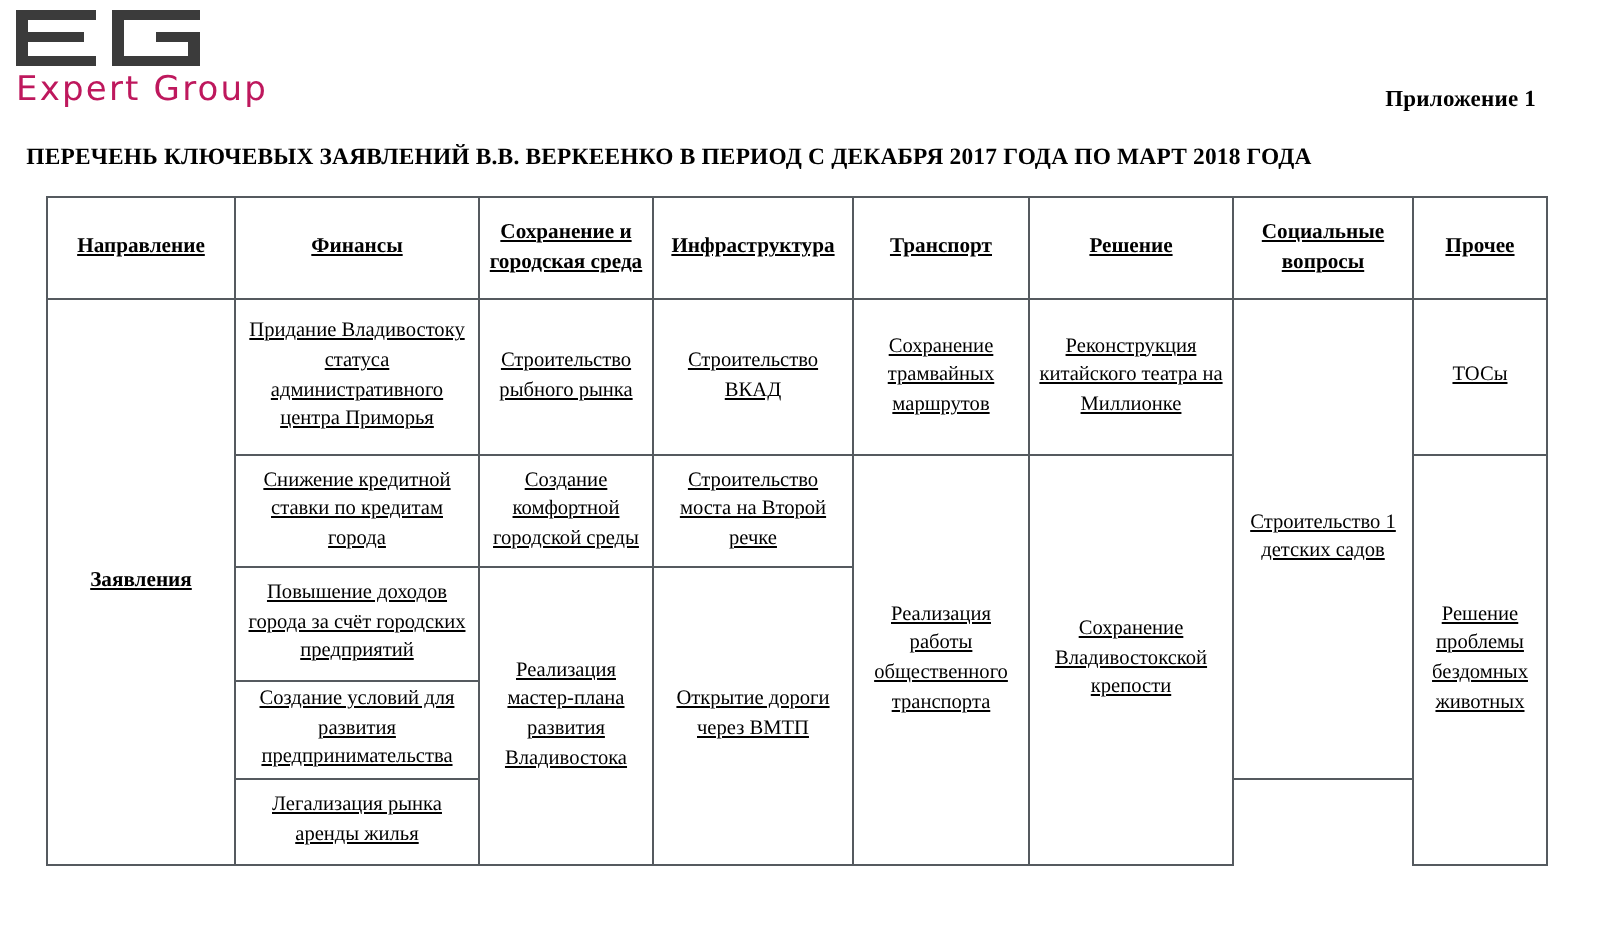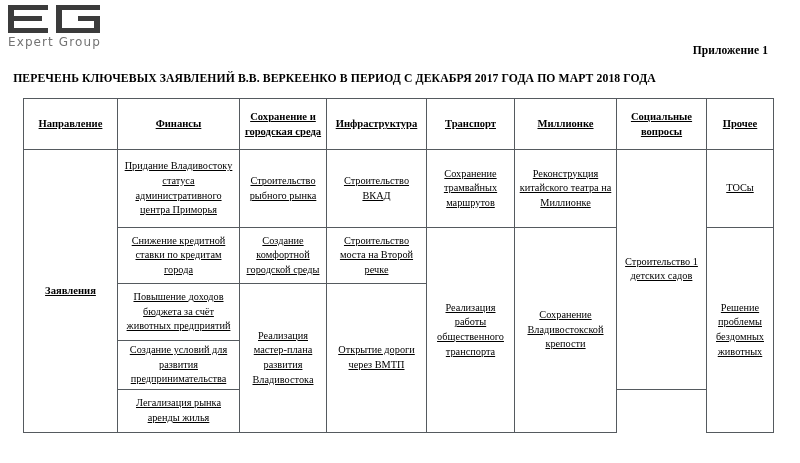--- a/index.html
+++ b/index.html
@@ -25,23 +25,23 @@
     height: 46px;
   }
   .logo-mark {
     width: 98px;
     height: 30px;
     position: relative;
   }
   .logo-mark svg { display: block; }
   .logo-word {
     font-family: "DejaVu Sans", sans-serif;
-    font-size: 12px;
+    font-size: 17px;
     letter-spacing: 1.1px;
-    color: #737373;
+    color: #be185d;
     margin-top: 1px;
     margin-left: 2px;
     white-space: nowrap;
     font-weight: 400;
   }
 
   
   .annex {
     position: absolute;
     right: 32px;
@@ -153,21 +153,21 @@
         <col class="c6">
         <col class="c7">
     </colgroup>
     <thead>
       <tr>
         <th>Направление</th>
         <th>Финансы</th>
         <th>Сохранение и городская среда</th>
         <th>Инфраструктура</th>
         <th>Транспорт</th>
-        <th>Миллионке</th>
+        <th>Решение</th>
         <th>Социальные вопросы</th>
         <th>Прочее</th>
       </tr>
     </thead>
     <tbody>
 
       <tr class="r1">
         <td class="rowlabel" rowspan="5">Заявления</td>
         <td>Придание Владивостоку статуса административного центра Приморья</td>
         <td>Строительство рыбного рынка</td>
@@ -181,21 +181,21 @@
       <tr class="r2">
         <td>Снижение кредитной ставки по кредитам города</td>
         <td>Создание комфортной городской среды</td>
         <td>Строительство моста на Второй речке</td>
         <td rowspan="4">Реализация работы общественного транспорта</td>
         <td rowspan="4">Сохранение Владивостокской крепости</td>
         <td rowspan="4">Решение проблемы бездомных животных</td>
       </tr>
 
       <tr class="r3">
-        <td>Повышение доходов бюджета за счёт животных предприятий</td>
+        <td>Повышение доходов города за счёт городских предприятий</td>
         <td rowspan="3">Реализация мастер-плана развития Владивостока</td>
         <td rowspan="3">Открытие дороги через ВМТП</td>
       </tr>
 
       <tr class="r4">
         <td>Создание условий для развития предпринимательства</td>
       </tr>
 
       <tr class="r5">
         <td>Легализация рынка аренды жилья</td>

